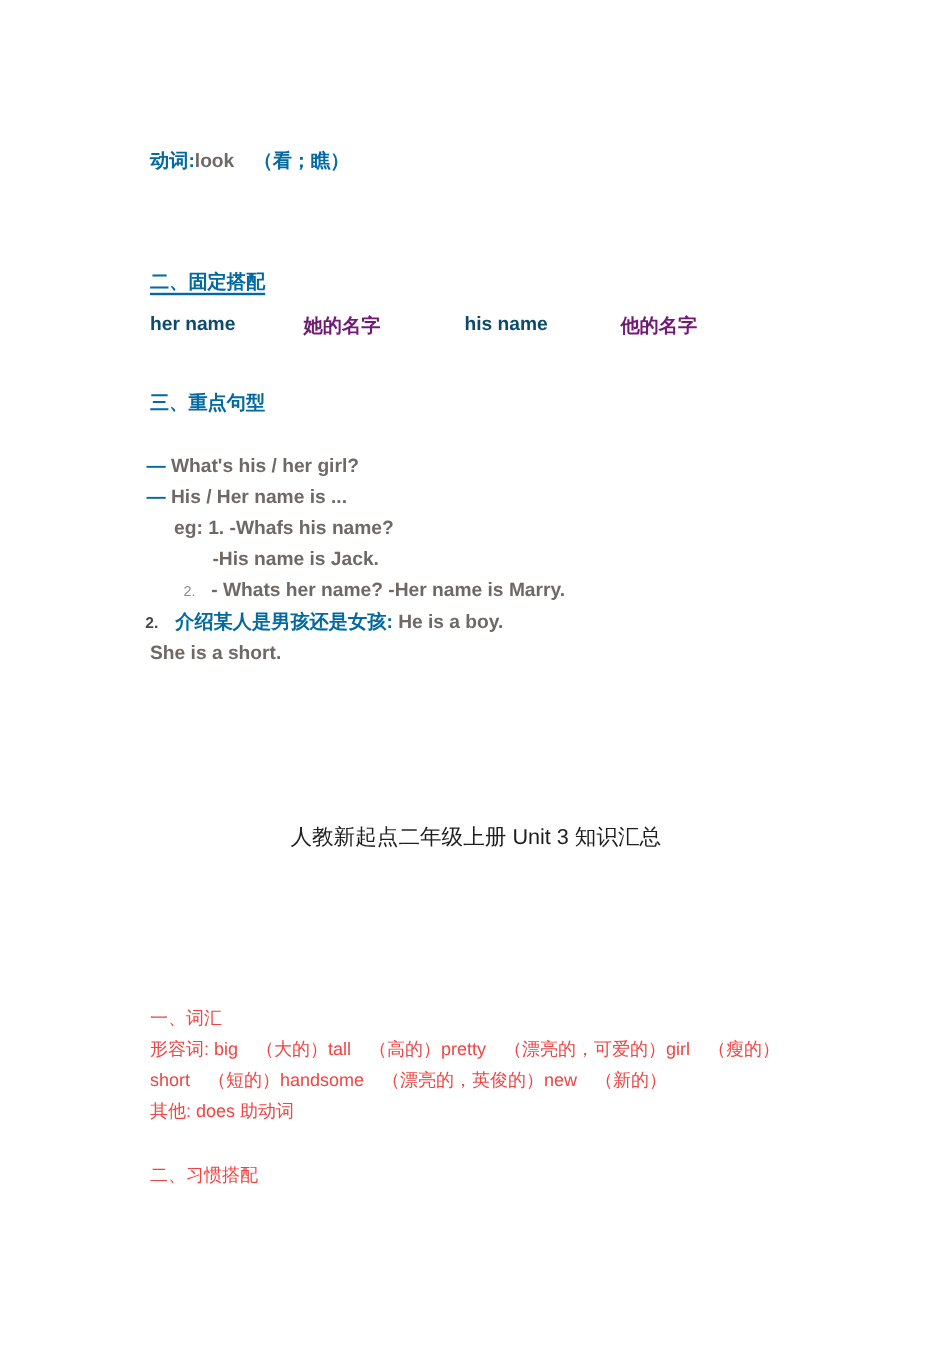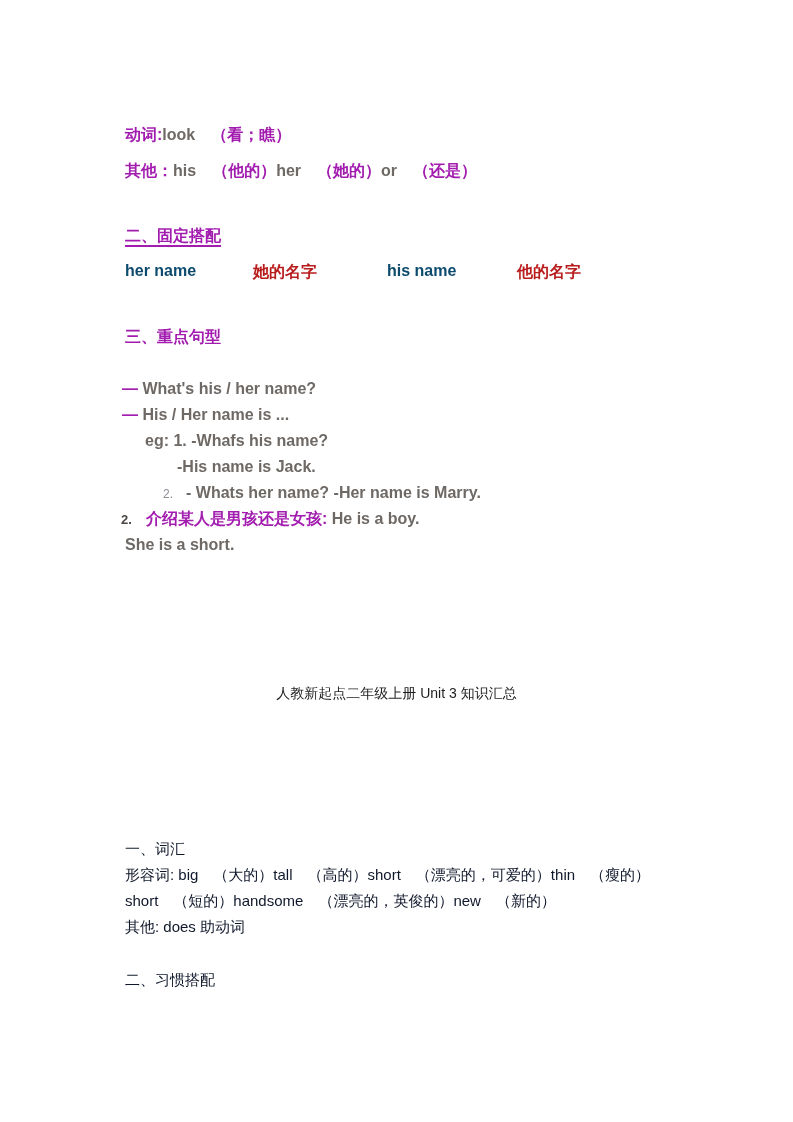--- a/index.html
+++ b/index.html
@@ -11,97 +11,96 @@
     overflow: hidden;
     font-family: "Liberation Sans", "DejaVu Sans", sans-serif;
   }
   .ln {
     position: absolute;
     left: 125px;
     white-space: pre;
     font-size: 16px;
     line-height: 22px;
   }
-  .zh { color: #a21caf; font-weight: 700; }
+  .zh { color: #0369a1; font-weight: 700; }
   .en { color: #6e6965; font-weight: 700; }
   .u  { text-decoration: underline; text-decoration-thickness: 1.5px; text-underline-offset: 4px; }
   .num {
     display: inline-block;
     width: 25px;
     font-size: 12px;
     font-weight: 400;
     color: #8f8c94;
     vertical-align: baseline;
   }
   .num.dark {
     font-size: 13px;
     font-weight: 600;
     color: #4a4542;
   }
   .pair-en { position: absolute; color: #0c4a6e; font-weight: 700; white-space: pre; }
-  .pair-zh { position: absolute; color: #b91c1c; font-weight: 700; white-space: pre; }
+  .pair-zh { position: absolute; color: #701a75; font-weight: 700; white-space: pre; }
   .doc-title {
     position: absolute;
     left: 0; right: 0;
     text-align: center;
-    font-size: 14px;
+    font-size: 18px;
     font-weight: 400;
     color: #1e1e1e;
     white-space: pre;
   }
   .body-ln {
     position: absolute;
     left: 125px;
     white-space: pre;
     font-size: 15px;
     line-height: 22px;
     font-weight: 400;
-    color: #0f172a;
+    color: #ef4444;
   }
 </style>
 </head>
 <body>
 
 <div class="page">
 
   <div class="ln" style="top:124px"><span class="zh">动词:</span><span class="en">look</span><span class="zh">　（看；瞧）</span></div>
 
-  <div class="ln" style="top:160px"><span class="zh">其他：</span><span class="en">his</span><span class="zh">　（他的）</span><span class="en">her</span><span class="zh">　（她的）</span><span class="en">or</span><span class="zh">　（还是）</span></div>
 
   <div class="ln" style="top:225px"><span class="zh u">二、固定搭配</span></div>
 
   <div>
     <span class="pair-en" style="left:125px; top:262px">her name</span>
     <span class="pair-zh" style="left:253px; top:262px">她的名字</span>
     <span class="pair-en" style="left:387px; top:262px">his name</span>
     <span class="pair-zh" style="left:517px; top:262px">他的名字</span>
   </div>
 
   <div class="ln" style="top:326px"><span class="zh">三、重点句型</span></div>
 
 
-  <div class="ln" style="top:378px; left:122px"><span class="zh">—</span><span class="en"> What's his / her name?</span></div>
+  <div class="ln" style="top:378px; left:122px"><span class="zh">—</span><span class="en"> What's his / her girl?</span></div>
 
   <div class="ln" style="top:404px; left:122px"><span class="zh">—</span><span class="en"> His / Her name is ...</span></div>
 
   <div class="ln" style="top:430px; left:145px"><span class="en">eg: 1. -Whafs his name?</span></div>
 
   <div class="ln" style="top:456px; left:177px"><span class="en">-His name is Jack.</span></div>
 
-  <div class="ln" style="top:482px; left:163px"><span class="num" style="width:23px">2.</span><span class="en">- Whats her name? -Her name is Marry.</span></div>
+  <div class="ln" style="top:482px; left:153px"><span class="num" style="width:23px">2.</span><span class="en">- Whats her name? -Her name is Marry.</span></div>
 
   <div class="ln" style="top:508px; left:121px"><span class="num dark">2.</span><span class="zh">介绍某人是男孩还是女孩:</span><span class="en"> He is a boy.</span></div>
 
   <div class="ln" style="top:534px"><span class="en">She is a short.</span></div>
 
   <div class="doc-title" style="top:685px">人教新起点二年级上册 Unit 3 知识汇总</div>
 
   <div class="body-ln" style="top:838px">一、词汇</div>
 
-  <div class="body-ln" style="top:864px">形容词: big　（大的）tall　（高的）short　（漂亮的，可爱的）thin　（瘦的）</div>
+  <div class="body-ln" style="top:864px">形容词: big　（大的）tall　（高的）pretty　（漂亮的，可爱的）girl　（瘦的）</div>
 
   <div class="body-ln" style="top:890px">short　（短的）handsome　（漂亮的，英俊的）new　（新的）</div>
 
   <div class="body-ln" style="top:916px">其他: does 助动词</div>
 
   <div class="body-ln" style="top:969px">二、习惯搭配</div>
 
 </div>
 
 </body></html>

